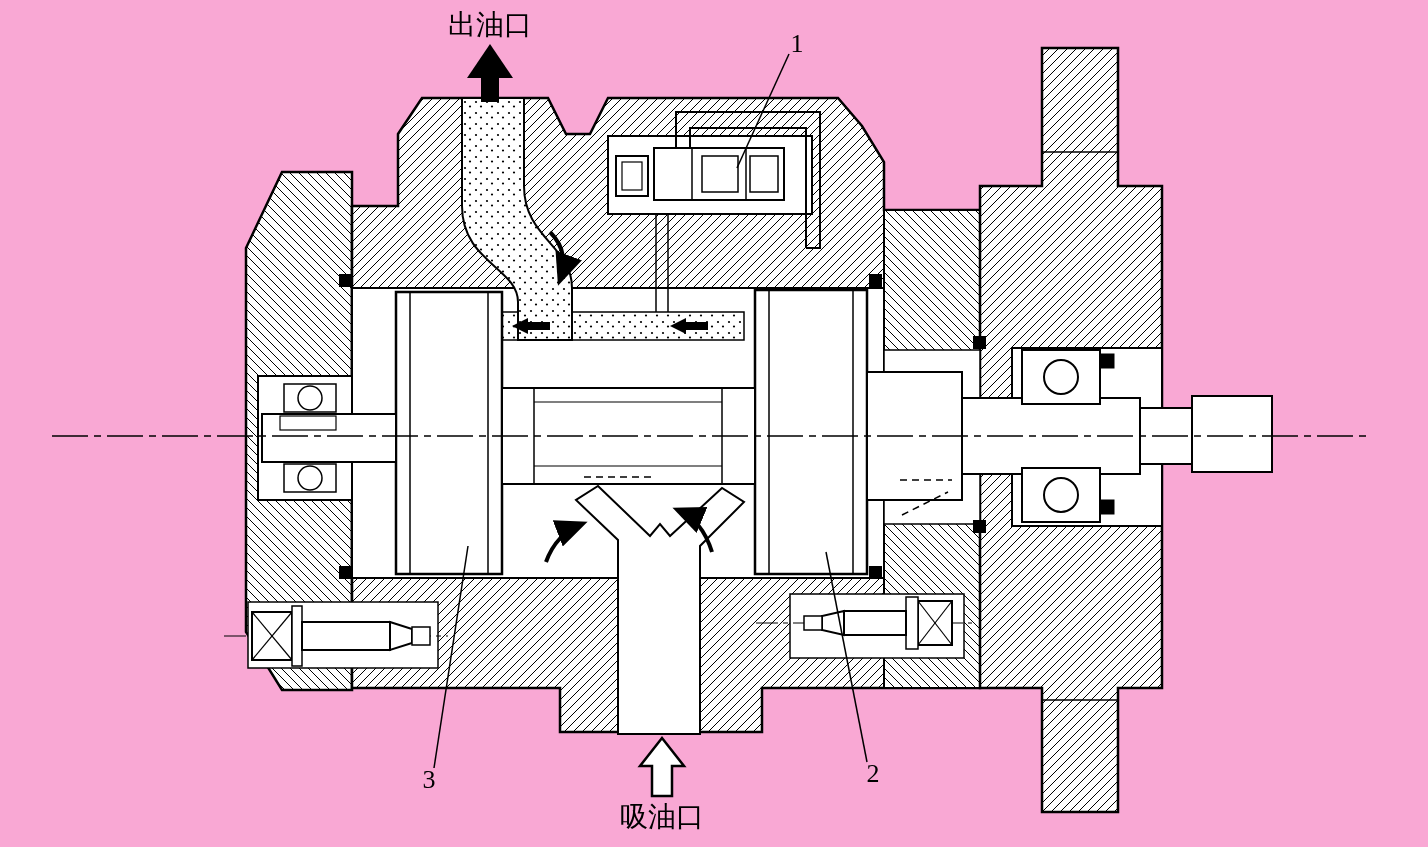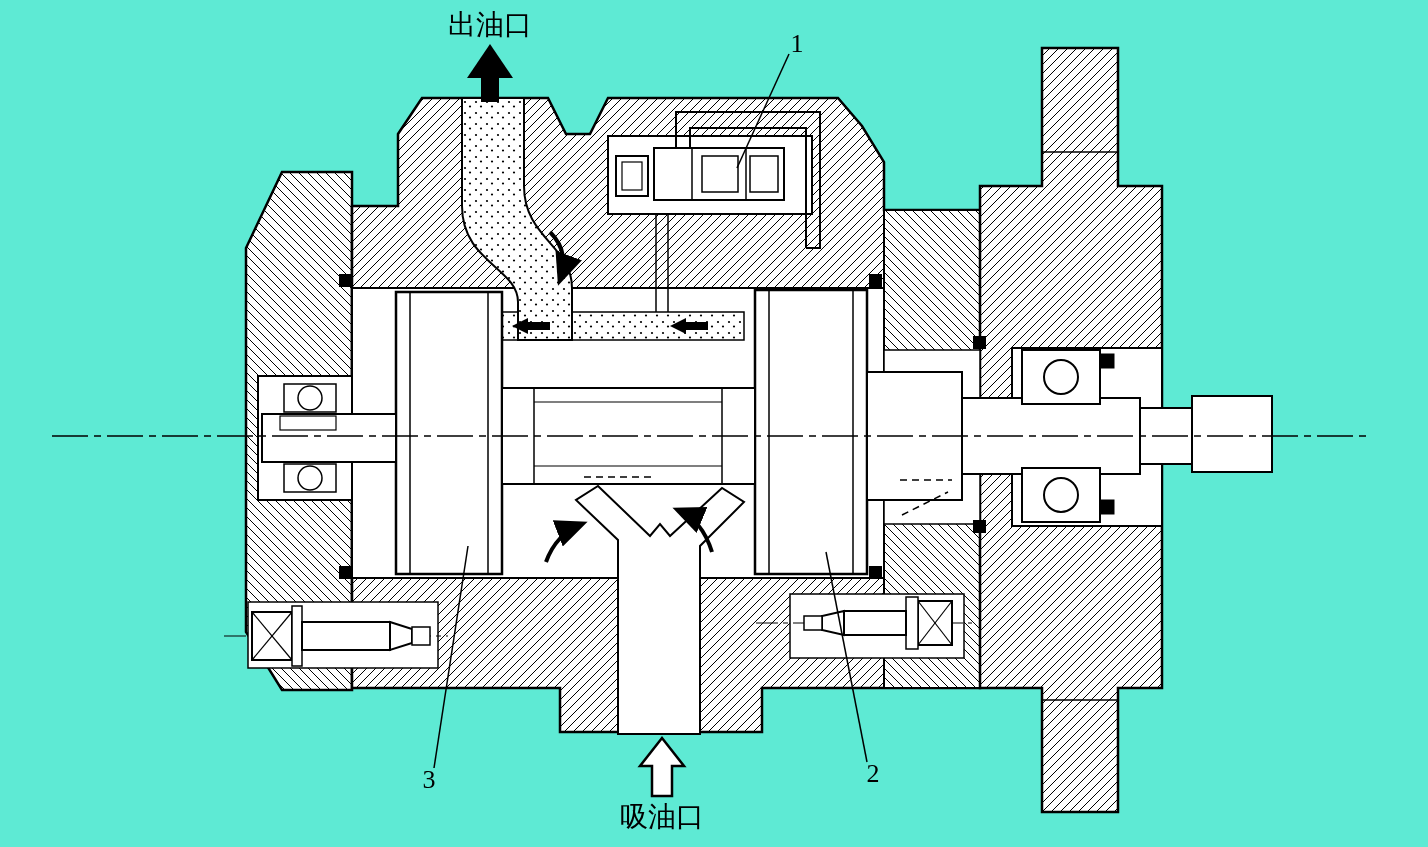--- a/index.html
+++ b/index.html
@@ -1,18 +1,18 @@
 <!DOCTYPE html>
 <html><head>
 <meta charset="utf-8">
 <style>
   html, body { margin: 0; padding: 0; background: #ffffff; }
   .figure-wrap {
     width: 1428px; height: 847px; position: relative;
-    background: #5eead4; overflow: hidden;
+    background: #f9a8d4; overflow: hidden;
     font-family: "Liberation Serif", "DejaVu Serif", serif;
   }
   svg { display: block; }
   text {
     font-family: "Liberation Serif", "DejaVu Serif", serif;
     fill: #000000;
   }
   .cjk { font-size: 28px; }
   .num { font-size: 26px; }
 </style>

